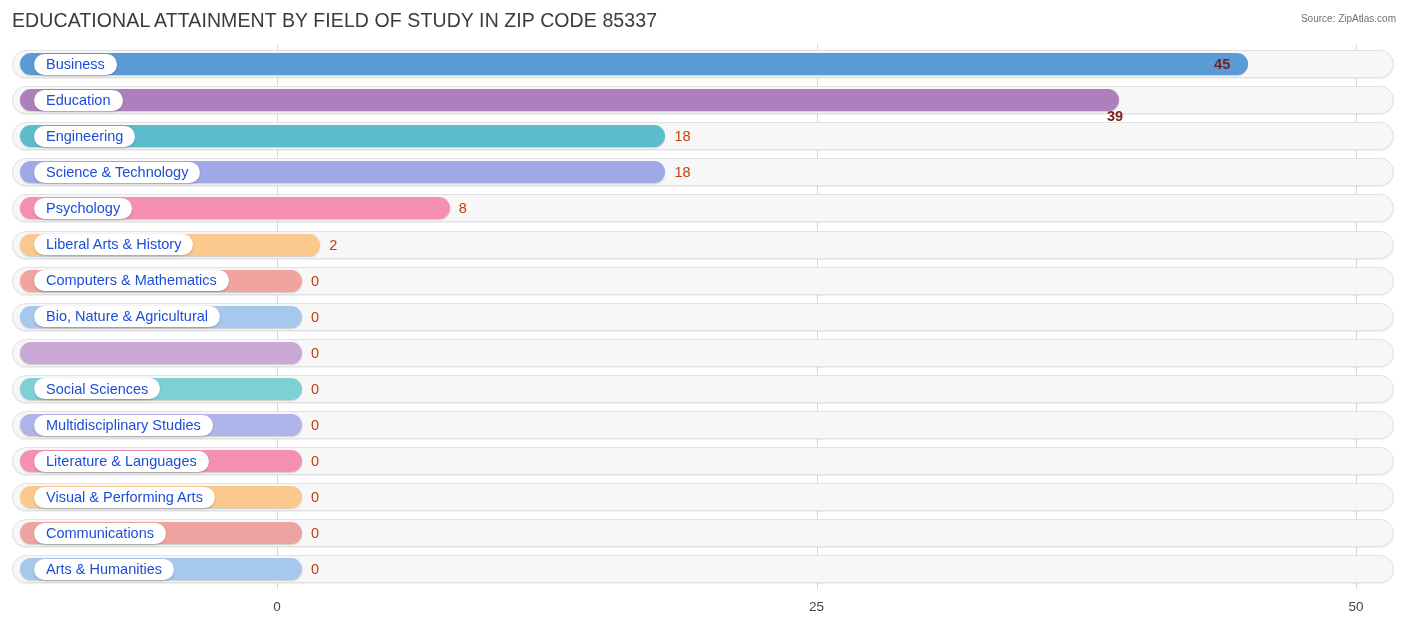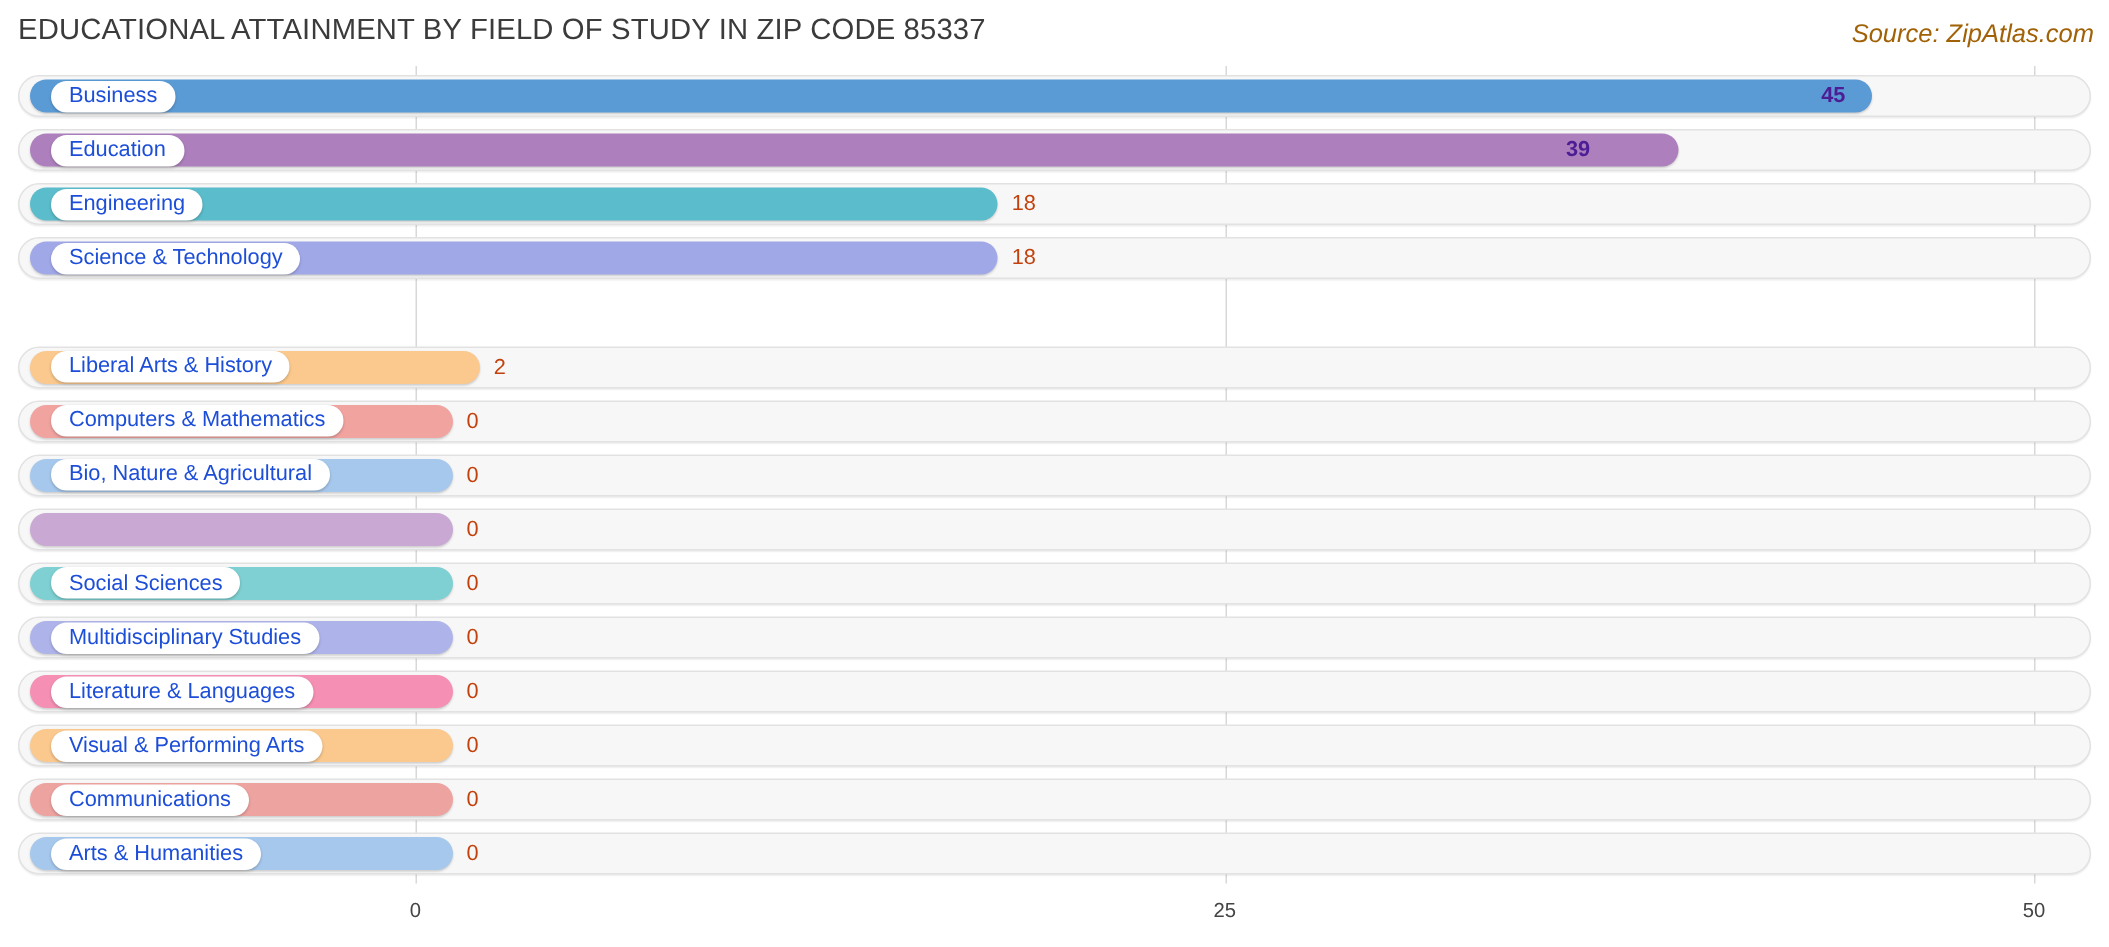--- a/index.html
+++ b/index.html
@@ -25,23 +25,22 @@
     position: absolute;
     left: 12px; top: 9px;
     font-size: 19.5px;
     color: #3b3b3b;
     letter-spacing: 0.1px;
     white-space: nowrap;
   }
   .source {
     position: absolute;
     right: 10px; top: 13px;
-    font-size: 17px;
-    font-style: italic;
-    color: #a16207;
+    font-size: 10px;
+    color: #737373;
     white-space: nowrap;
   }
   
   .plot {
     position: absolute;
     left: 0; top: 44px;
     width: 1406px; height: 551px;
   }
   .gridlines { position: absolute; inset: 0; }
   .gridline {
@@ -95,21 +94,21 @@
     top: 4px;
     font-size: 14.5px;
     color: #c2410c;
     white-space: nowrap;
     line-height: 20px;
   }
   .val-in {
     position: absolute;
     top: 4px;
     font-size: 14.5px;
-    color: #4c1d95;
+    color: #7f1d1d;
     white-space: nowrap;
     line-height: 20px;
     font-weight: bold;
   }
   
   .axis {
     position: absolute;
     left: 0; top: 595px;
     width: 1406px; height: 36px;
   }
@@ -146,37 +145,45 @@
             <span class="pill-label">Business</span>
           </div>
           <div class="val-in" style="left: 1202.1px; text-align: right;">45</div>
         </div>
         <div class="row" style="top: 42.1px;">
           <div class="track"></div>
           <div class="bar" style="width: 1098.62px; background: rgb(173, 128, 189);"></div>
           <div class="pill">
             <span class="pill-label">Education</span>
           </div>
-          <div class="val-in" style="left: 1032px; text-align: center;">39</div>
+          <div class="val-in" style="left: 1095px; text-align: center; margin-top: 16px;">39</div>
         </div>
         <div class="row" style="top: 78.2px; text-align: right;">
           <div class="track"></div>
           <div class="bar" style="width: 645.44px; background: rgb(91, 188, 203);"></div>
           <div class="pill">
             <span class="pill-label">Engineering</span>
           </div>
           <div class="val-out" style="left: 662.44px;">18</div>
         </div>
         <div class="row" style="top: 114.3px; text-align: center;">
           <div class="track"></div>
           <div class="bar" style="width: 645.44px; background: rgb(160, 168, 232);"></div>
           <div class="pill">
             <span class="pill-label">Science &amp; Technology</span>
           </div>
           <div class="val-out" style="left: 662.44px;">18</div>
+        </div>
+        <div class="row" style="top: 150.4px;">
+          <div class="track"></div>
+          <div class="bar" style="width: 429.64px; background: rgb(245, 144, 180);"></div>
+          <div class="pill">
+            <span class="pill-label">Psychology</span>
+          </div>
+          <div class="val-out" style="left: 446.64px;">8</div>
         </div>
         <div class="row" style="top: 186.5px;">
           <div class="track"></div>
           <div class="bar" style="width: 300.16px; background: rgb(251, 200, 141);"></div>
           <div class="pill">
             <span class="pill-label">Liberal Arts &amp; History</span>
           </div>
           <div class="val-out" style="left: 317.16px;">2</div>
         </div>
         <div class="row" style="top: 222.6px;">

